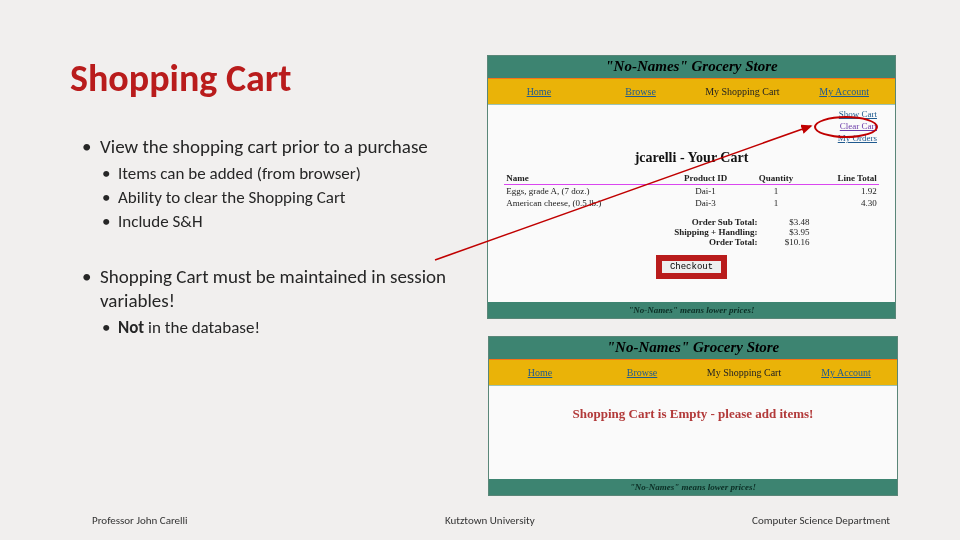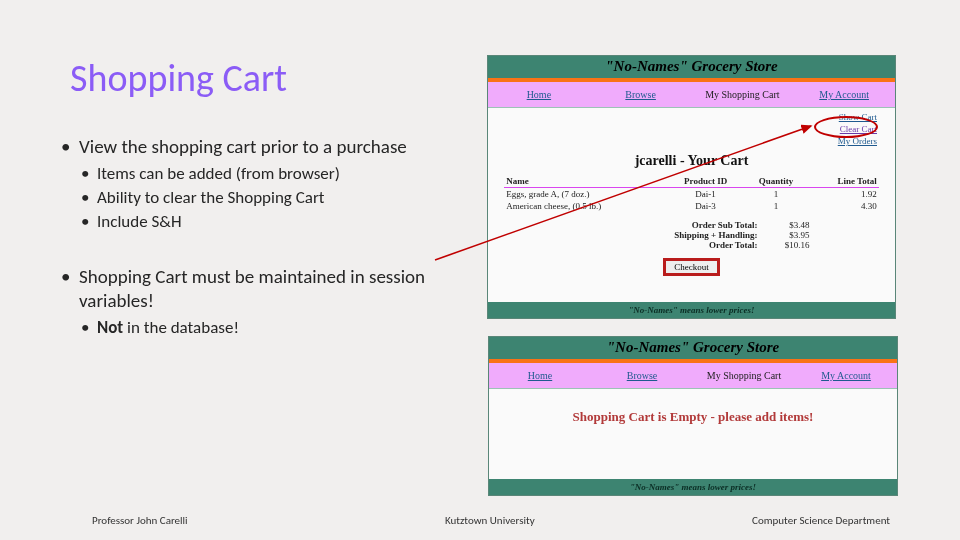--- a/index.html
+++ b/index.html
@@ -11,27 +11,27 @@
     background-image:
       linear-gradient(rgba(241,239,238,0.9), rgba(241,239,238,0.9));
   }
   .slide {
     position: absolute; inset: 0;
   }
   h1.title {
     position: absolute;
     left: 70px; top: 55px;
     font-size: 38px;
-    font-weight: 400;
-    color: #8b5cf6;
+    font-weight: 700;
+    color: #b91c1c;
     font-family: "Calibri Light", Calibri, Arial, sans-serif;
   }
   .bullets {
     position: absolute;
-    left: 61px; top: 135px;
+    left: 82px; top: 135px;
     width: 395px;
     font-size: 19px;
     color: #262626;
   }
   .bullets .l1 {
     position: relative;
     padding-left: 18px;
     margin-bottom: 4px;
     line-height: 1.25;
   }
@@ -71,23 +71,23 @@
     color: #000;
     text-align: center;
     font-weight: 700;
     font-style: italic;
     font-size: 15px;
     padding: 2px 0 3px;
     font-family: Georgia, "Times New Roman", serif;
   }
   .bar-nav {
     display: flex;
-    border-top: 4px solid #f97316;
+    border-top: 1px solid #f97316;
     border-bottom: 1px solid #9cc2b6;
-    background: #f0abfc;
+    background: #eab308;
   }
   .bar-nav span {
     flex: 1;
     text-align: center;
     font-size: 10px;
     padding: 7px 0;
     color: #1f5a8f;
     text-decoration: underline;
   }
   .bar-nav span.plain { text-decoration: none; color: #222; }
@@ -154,22 +154,22 @@
   }
   .totals .row { display: flex; }
   .totals .lbl { flex: 1; text-align: right; padding-right: 8px; font-weight: 700;}
   .totals .val { width: 44px; text-align: right; }
   .checkout {
     display: block;
     margin: 2px auto 8px;
     font-size: 9px;
     padding: 1px 8px;
     background: #eee;
-    border: 3px solid #b91c1c;
-    font-family: Liberation Serif, serif;
+    border: 6px solid #b91c1c;
+    font-family: Liberation Mono, monospace;
     text-align: center;
   }
 
   .ellipse {
     position: absolute;
     border: 2px solid #c00000;
     border-radius: 50%;
     width: 64px; height: 22px;
     left: 814px; top: 116px;
     pointer-events: none;

